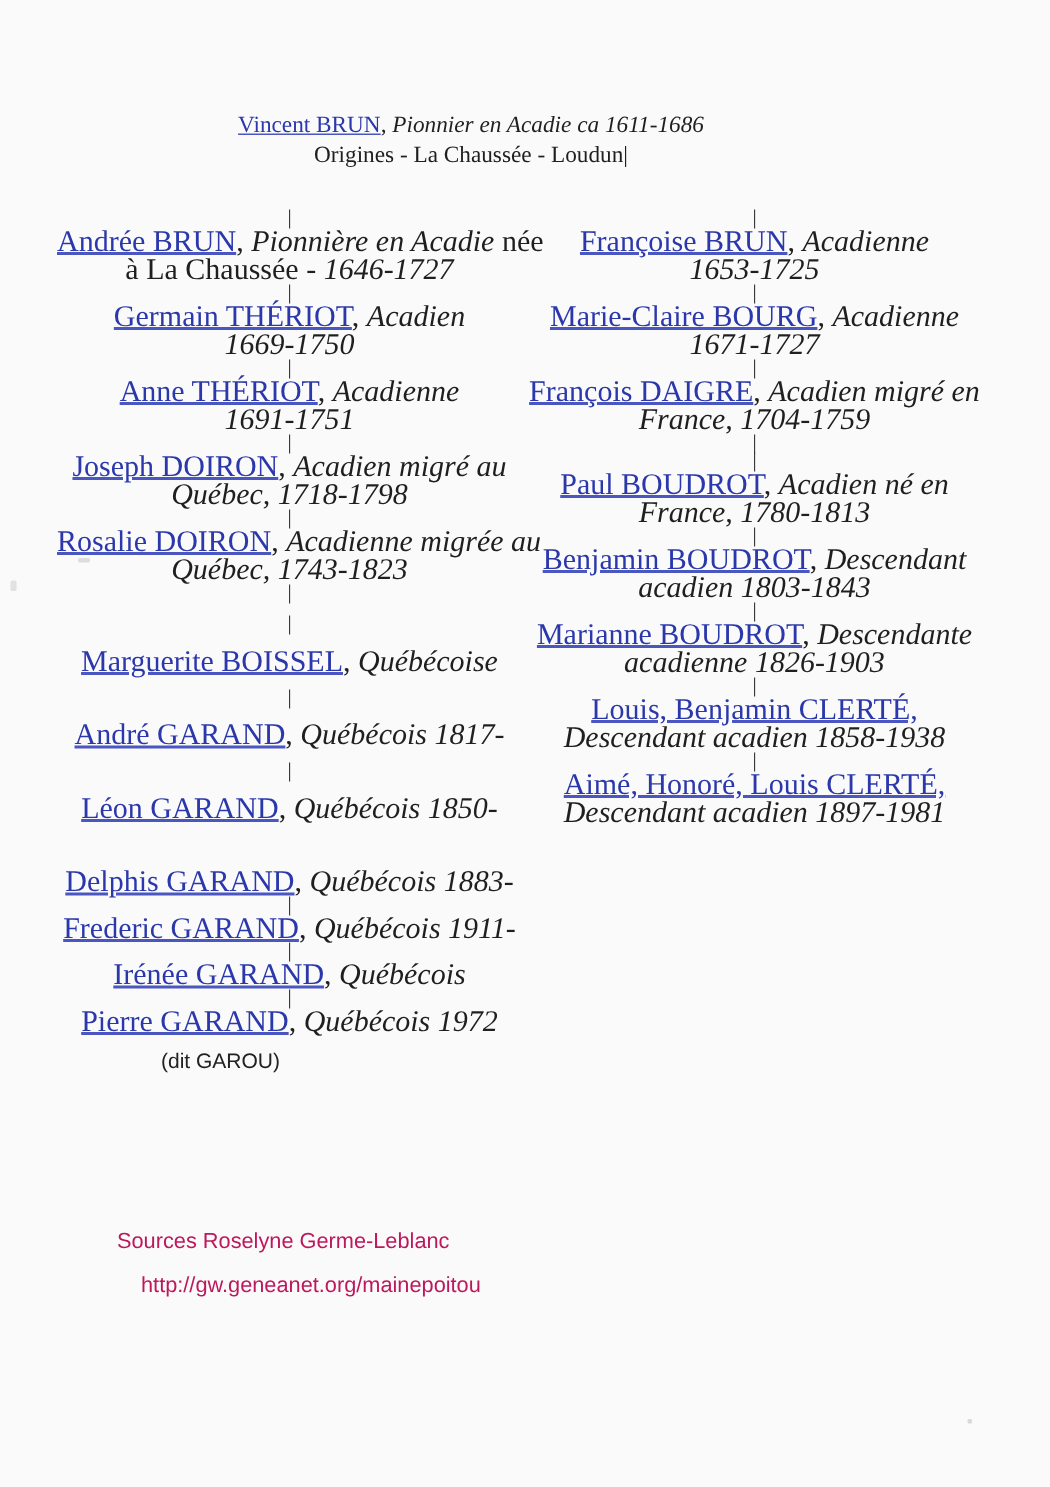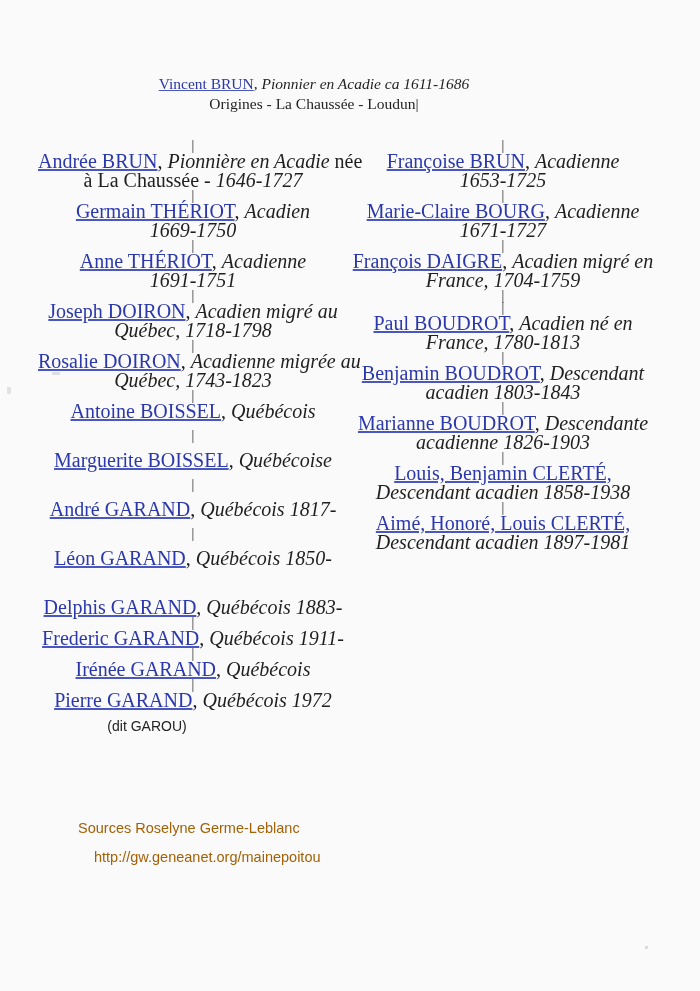--- a/index.html
+++ b/index.html
@@ -24,21 +24,21 @@
   .seg-rm{font-style:normal;}
   .note-sans{
     font-family:"Liberation Sans", sans-serif;
     font-size:14px;color:#222;
     margin-top:8px;position:relative;right:46px;
   }
   .note-serif{font-size:15.5px;margin-top:13px;}
   .footer{
     position:absolute;left:78px;top:818px;
     font-family:"Liberation Sans", sans-serif;
-    font-size:14.5px;color:#a16207;text-align:left;
+    font-size:14.5px;color:#be185d;text-align:left;
   }
   .footer-line{line-height:20px;}
   .footer-line + .footer-line{margin-top:9px;margin-left:16px;}
   .speck{position:absolute;background:#9a9a9a;opacity:.45;border-radius:1px;}
   .speck1{left:52px;top:372px;width:8px;height:3px;opacity:.3;}
   .speck2{left:7px;top:387px;width:4px;height:7px;opacity:.25;}
   .speck3{left:645px;top:946px;width:3px;height:3px;opacity:.35;}
 </style>
 </head>
 <body>
@@ -68,23 +68,20 @@
     <div class="entry">
       <div class="entry-line"><span class="seg-link">Joseph DOIRON</span><span class="seg-rm">, </span><span class="seg-it">Acadien migré au</span></div>
       <div class="entry-line"><span class="seg-it">Québec, 1718-1798</span></div>
     </div>
     <div class="pipe">|</div>
     <div class="entry">
       <div class="entry-line"><span class="seg-link">Rosalie DOIRON</span><span class="seg-rm">, </span><span class="seg-it">Acadienne migrée au</span></div>
       <div class="entry-line"><span class="seg-it">Québec, 1743-1823</span></div>
     </div>
     <div class="pipe">|</div>
-    <div class="entry">
-      <div class="entry-line"><span class="seg-link">Antoine BOISSEL</span><span class="seg-rm">, </span><span class="seg-it">Québécois</span></div>
-    </div>
     <div class="pipe spaced">|</div>
     <div class="entry">
       <div class="entry-line"><span class="seg-link">Marguerite BOISSEL</span><span class="seg-rm">, </span><span class="seg-it">Québécoise</span></div>
     </div>
     <div class="pipe spaced">|</div>
     <div class="entry">
       <div class="entry-line"><span class="seg-link">André GARAND</span><span class="seg-rm">, </span><span class="seg-it">Québécois 1817-</span></div>
     </div>
     <div class="pipe spaced">|</div>
     <div class="entry">

